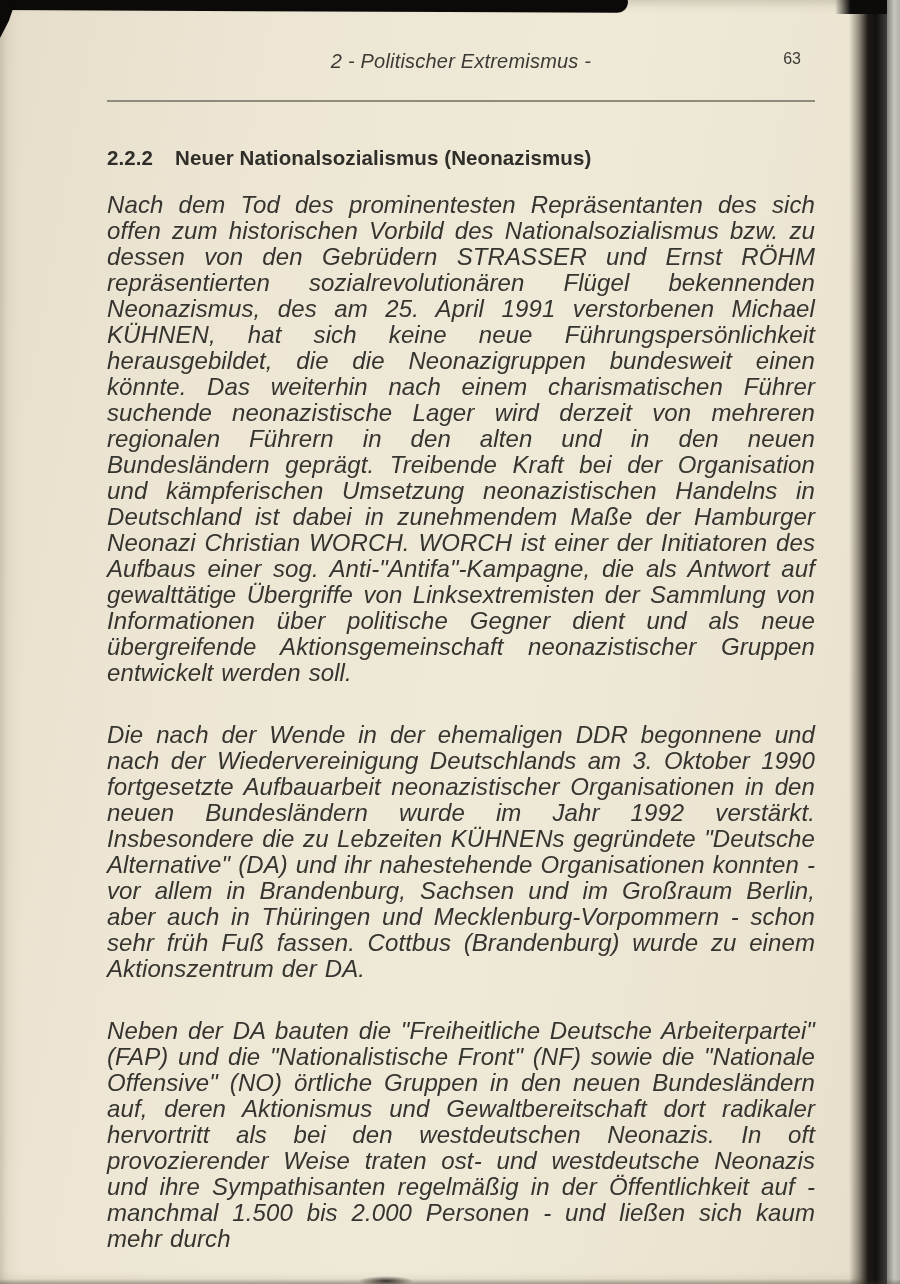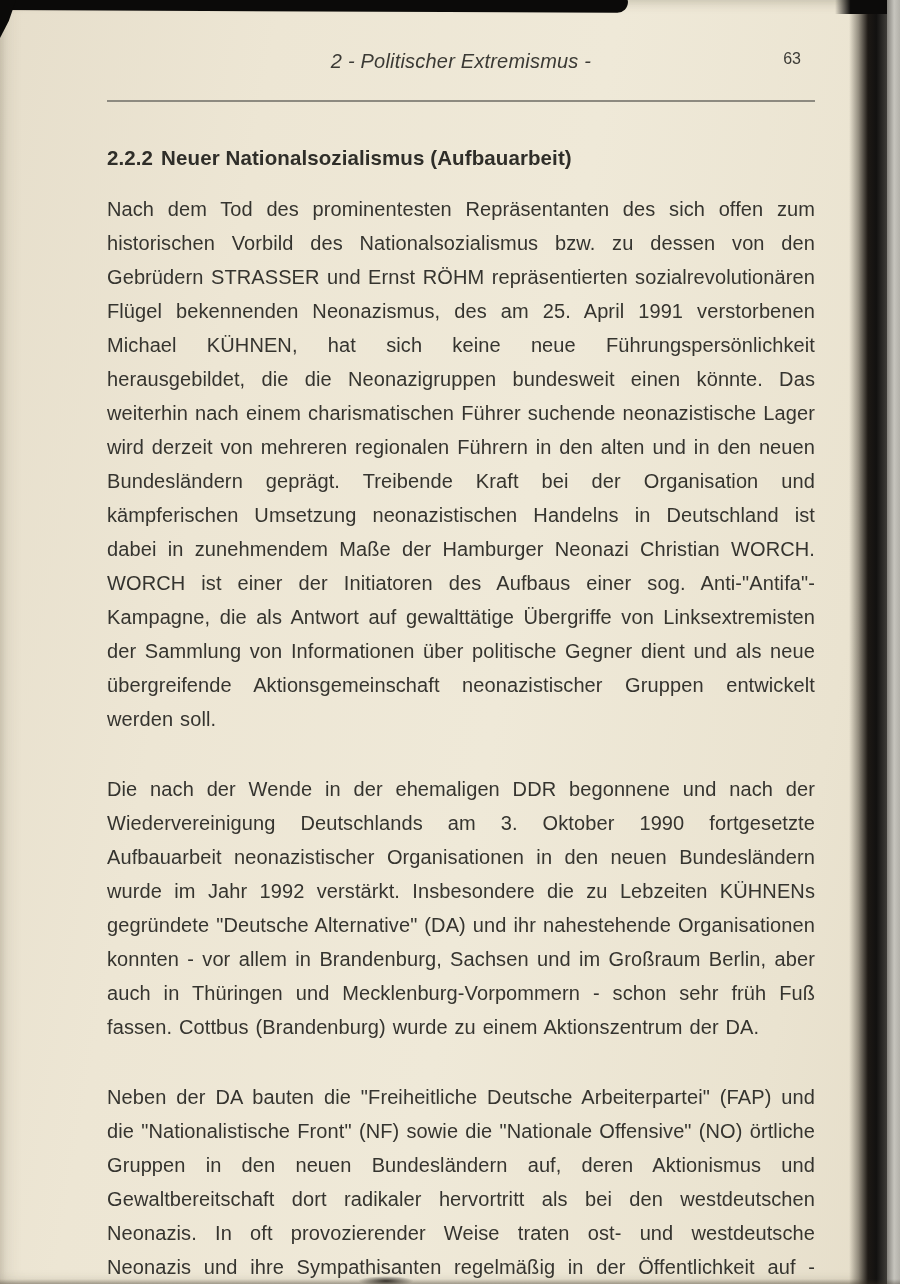--- a/index.html
+++ b/index.html
@@ -119,35 +119,36 @@
     color: #3b3a35;
   }
   .header-rule {
     border: none;
     border-top: 2px solid #8d8a80;
     margin: 24px 0 0 0;
     width: 100%;
   }
   .section-heading {
     display: flex;
-    gap: 8px;
+    gap: 22px;
     margin: 44px 0 0 0;
     font-size: 20.5px;
     font-weight: bold;
     color: #2f2e29;
     letter-spacing: 0.1px;
   }
   .body-paragraph {
     margin: 22px 0 0 0;
-    font-size: 20px;
-    line-height: 34px;
+    font-size: 24px;
+    line-height: 26px;
     text-align: justify;
     letter-spacing: 0.1px;
     word-spacing: 1.2px;
     color: #35342f;
+    font-style: italic;
   }
   .body-paragraph + .body-paragraph {
     margin-top: 36px;
   }
 </style>
 </head>
 <body>
 
 <div class="scan-page">
 
@@ -163,21 +164,21 @@
 
     <div class="running-header">
       <span class="running-title">2 - Politischer Extremismus -</span>
       <span class="page-number">63</span>
     </div>
 
     <hr class="header-rule">
 
     <h2 class="section-heading">
       <span class="section-number">2.2.2</span>
-      <span class="section-title">Neuer Nationalsozialismus (Aufbauarbeit)</span>
+      <span class="section-title">Neuer Nationalsozialismus (Neonazismus)</span>
     </h2>
 
     <p class="body-paragraph">Nach dem Tod des prominentesten Repräsentanten des sich offen zum historischen Vorbild des Nationalsozialismus bzw. zu dessen von den Gebrüdern STRASSER und Ernst RÖHM repräsentierten sozialrevolutionären Flügel bekennenden Neonazismus, des am 25. April 1991 verstorbenen Michael KÜHNEN, hat sich keine neue Führungspersönlichkeit herausgebildet, die die Neonazigruppen bundesweit einen könnte. Das weiterhin nach einem charismatischen Führer suchende neonazistische Lager wird derzeit von mehreren regionalen Führern in den alten und in den neuen Bundesländern geprägt. Treibende Kraft bei der Organisation und kämpferischen Umsetzung neonazistischen Handelns in Deutschland ist dabei in zunehmendem Maße der Hamburger Neonazi Christian WORCH. WORCH ist einer der Initiatoren des Aufbaus einer sog. Anti-"Antifa"-Kampagne, die als Antwort auf gewalttätige Übergriffe von Linksextremisten der Sammlung von Informationen über politische Gegner dient und als neue übergreifende Aktionsgemeinschaft neonazistischer Gruppen entwickelt werden soll.</p>
 
     <p class="body-paragraph">Die nach der Wende in der ehemaligen DDR begonnene und nach der Wiedervereinigung Deutschlands am 3. Oktober 1990 fortgesetzte Aufbauarbeit neonazistischer Organisationen in den neuen Bundesländern wurde im Jahr 1992 verstärkt. Insbesondere die zu Lebzeiten KÜHNENs gegründete "Deutsche Alternative" (DA) und ihr nahestehende Organisationen konnten - vor allem in Brandenburg, Sachsen und im Großraum Berlin, aber auch in Thüringen und Mecklenburg-Vorpommern - schon sehr früh Fuß fassen. Cottbus (Brandenburg) wurde zu einem Aktionszentrum der DA.</p>
 
     <p class="body-paragraph">Neben der DA bauten die "Freiheitliche Deutsche Arbeiterpartei" (FAP) und die "Nationalistische Front" (NF) sowie die "Nationale Offensive" (NO) örtliche Gruppen in den neuen Bundesländern auf, deren Aktionismus und Gewaltbereitschaft dort radikaler hervortritt als bei den westdeutschen Neonazis. In oft provozierender Weise traten ost- und westdeutsche Neonazis und ihre Sympathisanten regelmäßig in der Öffentlichkeit auf - manchmal 1.500 bis 2.000 Personen - und ließen sich kaum mehr durch</p>
 
   </div>
 </div>

